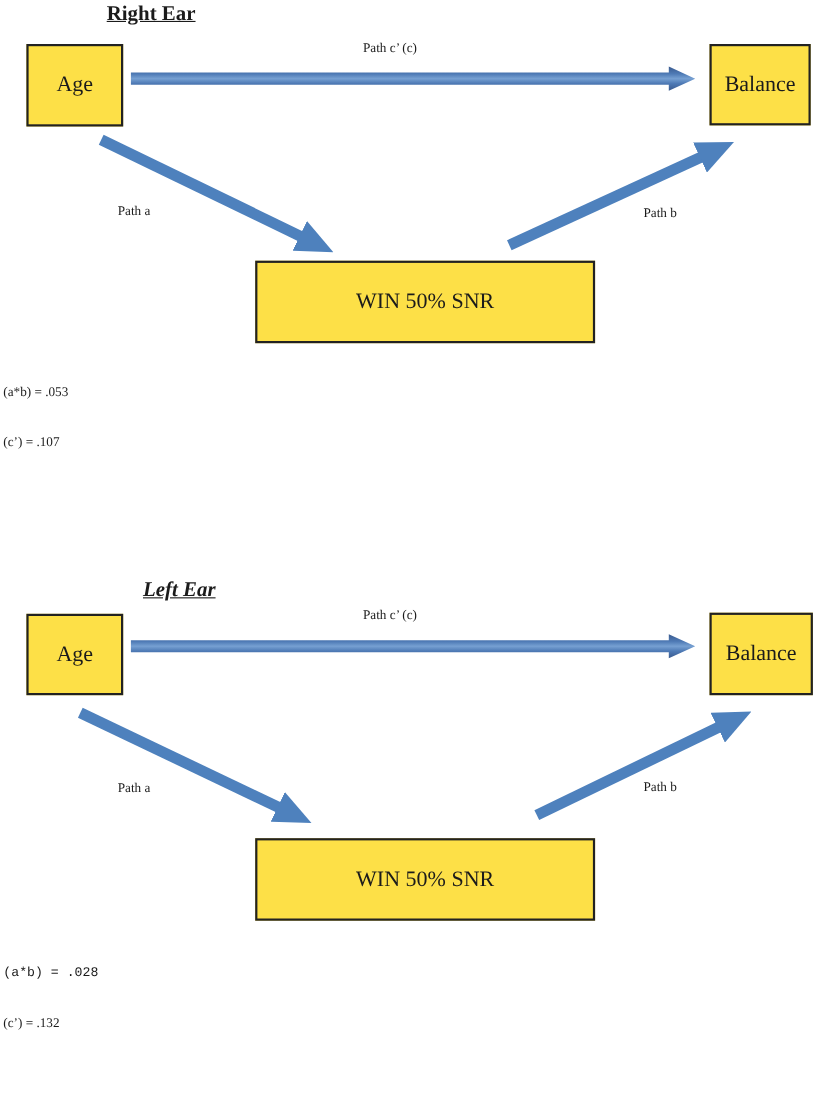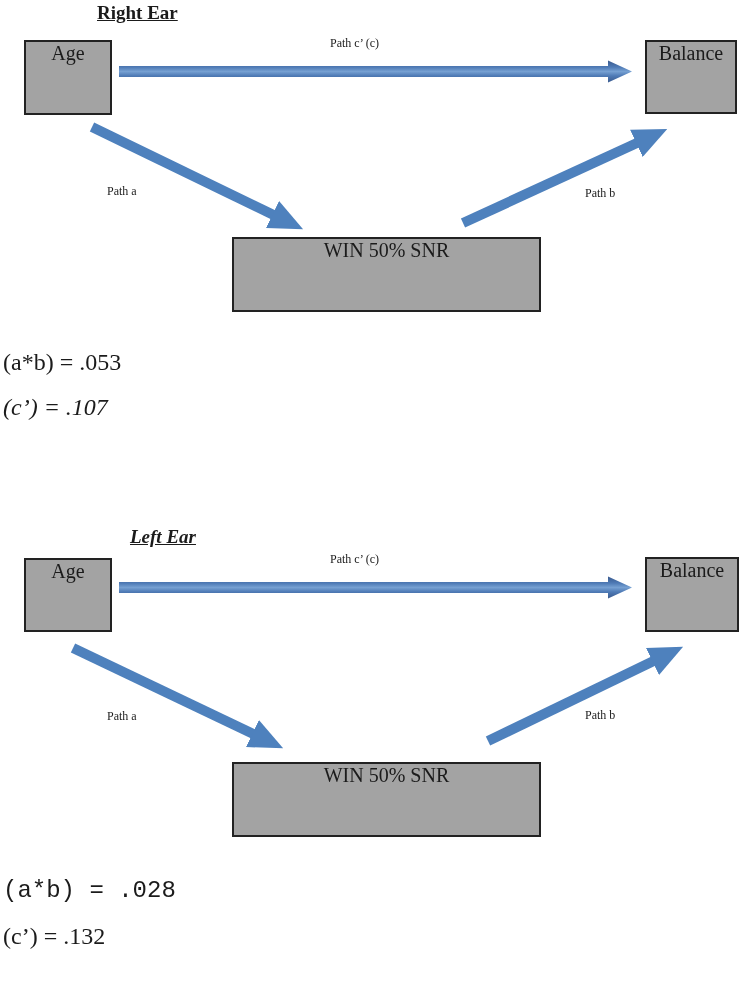--- a/index.html
+++ b/index.html
@@ -5,42 +5,42 @@
   html,body { margin:0; padding:0; background:#ffffff; }
   .canvas {
     position:relative; width:749px; height:994px; background:#ffffff;
     font-family:"Liberation Serif","DejaVu Serif",serif;
     color:var(--text,#1b1b1b); overflow:hidden;
   }
   .arrow-layer { position:absolute; left:0; top:0; width:749px; height:994px; pointer-events:none; }
   .diag-arrow { stroke:var(--arrow_fill,#4E81BD); stroke-width:10; fill:none; }
   .marker-head { fill:var(--arrow_fill,#4E81BD); }
   .box {
-    position:absolute; border:2px solid var(--box_border,#222222); background:#a3a3a3;
-    display:flex; align-items:flex-start; justify-content:center;
+    position:absolute; border:2px solid var(--box_border,#222222); background:#fde047;
+    display:flex; align-items:center; justify-content:center;
     font-size:20px; white-space:nowrap;font-family:Liberation Serif, serif;
   }
   .fig-title {
     position:absolute; font-size:19px; font-weight:bold;
     text-decoration:underline; white-space:nowrap;
   }
   .path-label { position:absolute; font-size:12px; white-space:nowrap; }
-  .stat-line { position:absolute; font-size:24px; white-space:nowrap; }
+  .stat-line { position:absolute; font-size:12px; white-space:nowrap; }
   .conclusion-line { position:absolute; font-size:20px; font-weight:bold; white-space:nowrap; }
 
   
   #t1   { left:97px;  top:2px;  }
   #age1 { left:24px;  top:40px;  width:84px;  height:71px; }
   #bal1 { left:645px; top:40px;  width:88px;  height:70px; }
   #pc1  { left:330px; top:36px;  }
   #pa1  { left:107px; top:184px; }
   #pb1  { left:585px; top:186px; }
   #win1 { left:232px; top:237px; width:305px; height:71px; }
   #s1a  { left:3px;   top:349px; }
-  #s1c  { left:3px;   top:394px;font-style:italic; }
+  #s1c  { left:3px;   top:394px; }
   #c1   { left:3px;   top:438px; }
 
   
   #t2   { left:130px; top:526px;font-style:italic; }
   #age2 { left:24px;  top:558px; width:84px;  height:70px; }
   #bal2 { left:645px; top:557px; width:90px;  height:71px; }
   #pc2  { left:330px; top:552px; }
   #pa2  { left:107px; top:709px; }
   #pb2  { left:585px; top:708px; }
   #win2 { left:232px; top:762px; width:305px; height:71px; }

